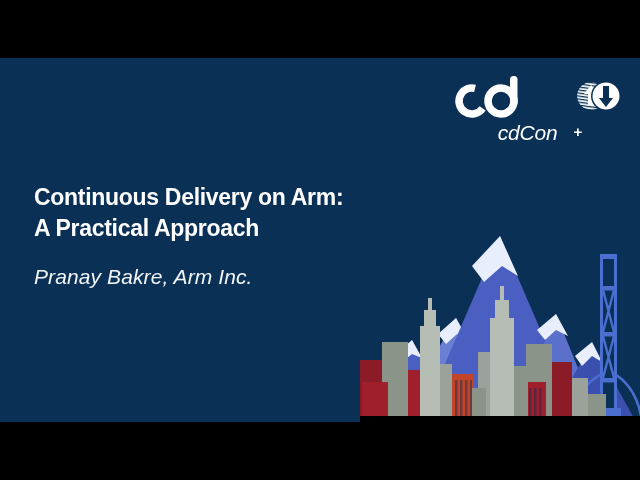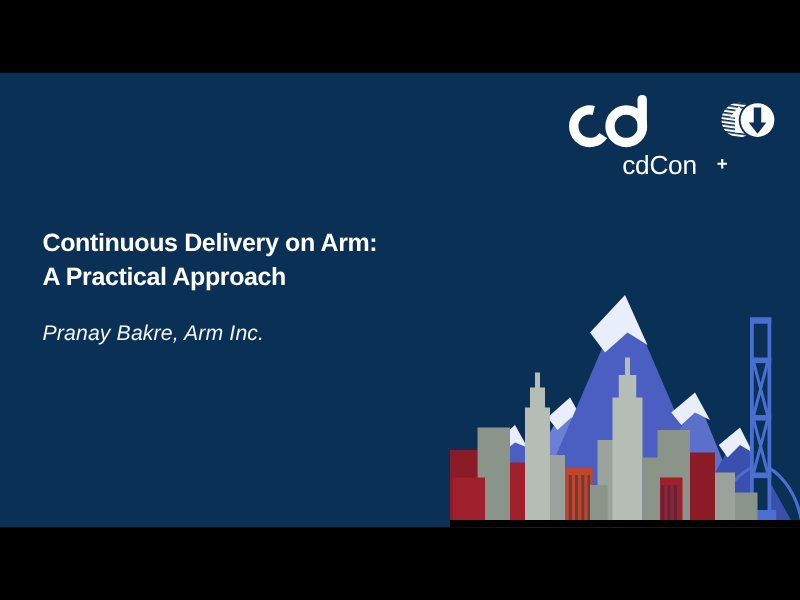--- a/index.html
+++ b/index.html
@@ -68,20 +68,21 @@
     gap: 16px;
     margin-top: 2px;
   }
   .brand-name {
     color: #ffffff;
     font-size: 21px;
     font-weight: 400;
     letter-spacing: -0.2px;
     line-height: 1;
     white-space: nowrap;
+    font-style: italic;
   }
   .plus-mark {
     color: #ffffff;
     font-size: 15px;
     font-weight: 700;
     line-height: 1;
     align-self: center;
     padding-bottom: 2px;
   }
   .plus-spacer {
@@ -94,30 +95,30 @@
   
   .title-block {
     position: absolute;
     left: 34px;
     top: 124px;
     z-index: 20;
     width: 420px;
   }
   .talk-title {
     color: #ffffff;
-    font-size: 20px;
+    font-size: 23px;
     font-weight: 700;
     line-height: 1.33;
     letter-spacing: -0.3px;
     margin: 0;
     white-space: pre-line;
   }
   .talk-speaker {
     color: #f2f5f8;
-    font-size: 17px;
+    font-size: 21px;
     font-style: italic;
     font-weight: 400;
     letter-spacing: 0.1px;
     margin: 22px 0 0 0;
   }
 
   
   .city-art {
     position: absolute;
     right: 0;

